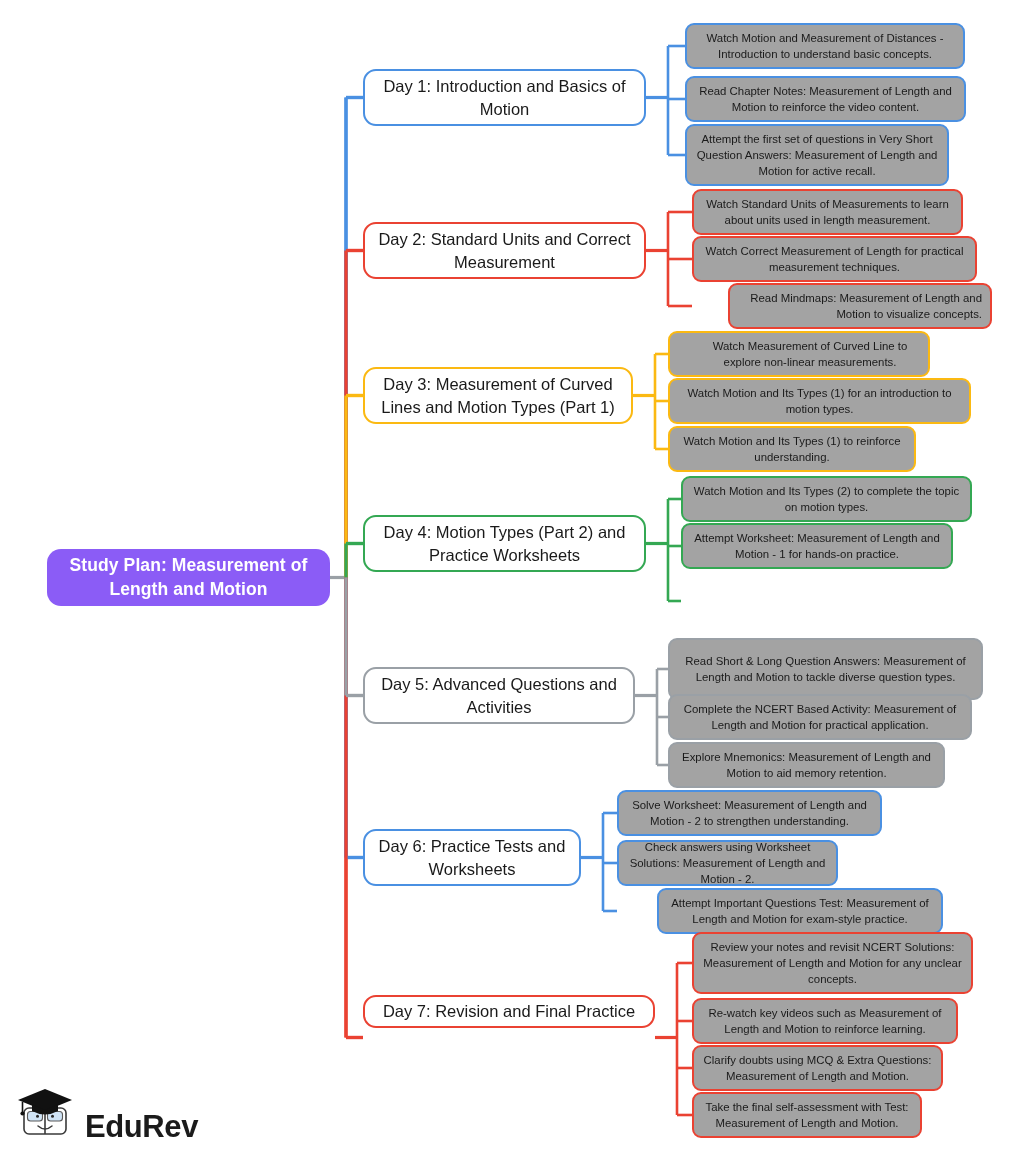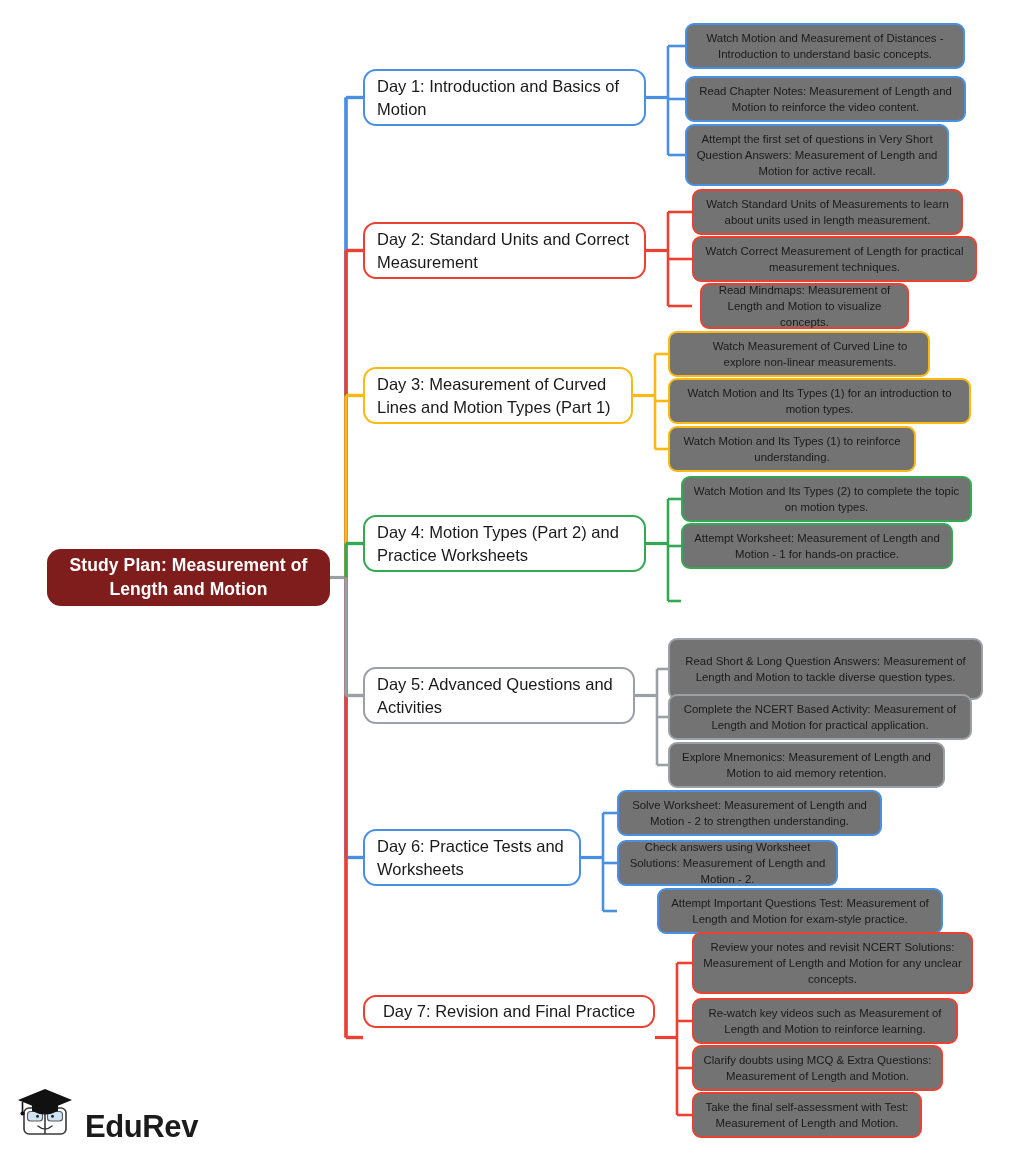--- a/index.html
+++ b/index.html
@@ -8,51 +8,52 @@
     font-family:"Liberation Sans","DejaVu Sans",sans-serif;
     width:1028px;height:1157px;position:relative;overflow:hidden;
     -webkit-font-smoothing:antialiased;
   }
   #canvas{position:absolute;left:0;top:0;width:1028px;height:1157px;}
   #wires{position:absolute;left:0;top:0;width:1028px;height:1157px;pointer-events:none;}
 
   
   .root-node{
     position:absolute;
-    background:#7f1d1d;
+    background:#8b5cf6;
     color:#ffffff;
     border-radius:14px;
     display:flex;align-items:center;justify-content:center;
     text-align:center;
     font-weight:bold;
     font-size:17.5px;
     line-height:1.32;
     padding:6px 10px;
     box-sizing:border-box;
     letter-spacing:.1px;
   }
 
   
   .day-node{
     position:absolute;
     background:#ffffff;
     border:2.4px solid #000;
     border-radius:13px;
     display:flex;align-items:center;justify-content:center;
+    text-align:center;
     color:#1a1a1a;
     font-size:16.5px;
     line-height:1.34;
     padding:0 12px;
     box-sizing:border-box;
   }
 
   
   .leaf-node{
     position:absolute;
-    background:#737373;
+    background:#a3a3a3;
     border:2px solid #000;
     border-radius:9px;
     display:flex;align-items:center;justify-content:center;
     text-align:center;
     color:#1a1a1a;
     font-size:11.4px;
     line-height:1.42;
     padding:3px 8px;
     box-sizing:border-box;
   }
@@ -150,21 +151,21 @@
   <div class="day-node" style="left:363px;top:667px;width:272px;height:57px;border-color:#9aa0a6;">Day 5: Advanced Questions and Activities</div>
   <div class="day-node" style="left:363px;top:829px;width:218px;height:57px;border-color:#4a90e2;">Day 6: Practice Tests and Worksheets</div>
   <div class="day-node" style="left:363px;top:995px;width:292px;height:33px;border-color:#ea4232;">Day 7: Revision and Final Practice</div>
 
   <div class="leaf-node" style="left:685px;top:23px;width:280px;height:46px;border-color:#4a90e2;">Watch Motion and Measurement of Distances - Introduction to understand basic concepts.</div>
   <div class="leaf-node" style="left:685px;top:76px;width:281px;height:46px;border-color:#4a90e2;">Read Chapter Notes: Measurement of Length and Motion to reinforce the video content.</div>
   <div class="leaf-node" style="left:685px;top:124px;width:264px;height:62px;border-color:#4a90e2;">Attempt the first set of questions in Very Short Question Answers: Measurement of Length and Motion for active recall.</div>
 
   <div class="leaf-node" style="left:692px;top:189px;width:271px;height:46px;border-color:#ea4232;">Watch Standard Units of Measurements to learn about units used in length measurement.</div>
   <div class="leaf-node" style="left:692px;top:236px;width:285px;height:46px;border-color:#ea4232;">Watch Correct Measurement of Length for practical measurement techniques.</div>
-  <div class="leaf-node" style="left:700px;top:283px;width:209px;height:46px;border-color:#ea4232;">Read Mindmaps: Measurement of Length and Motion to visualize concepts.</div>
+  <div class="leaf-node" style="left:728px;top:283px;width:264px;height:46px;border-color:#ea4232;text-align:right;">Read Mindmaps: Measurement of Length and Motion to visualize concepts.</div>
 
   <div class="leaf-node" style="left:668px;top:331px;width:262px;height:46px;border-color:#fbb912;padding-left:30px;">Watch Measurement of Curved Line to explore non-linear measurements.</div>
   <div class="leaf-node" style="left:668px;top:378px;width:303px;height:46px;border-color:#fbb912;">Watch Motion and Its Types (1) for an introduction to motion types.</div>
   <div class="leaf-node" style="left:668px;top:426px;width:248px;height:46px;border-color:#fbb912;">Watch Motion and Its Types (1) to reinforce understanding.</div>
 
   <div class="leaf-node" style="left:681px;top:476px;width:291px;height:46px;border-color:#34a853;">Watch Motion and Its Types (2) to complete the topic on motion types.</div>
   <div class="leaf-node" style="left:681px;top:523px;width:272px;height:46px;border-color:#34a853;">Attempt Worksheet: Measurement of Length and Motion - 1 for hands-on practice.</div>
 
   <div class="leaf-node" style="left:668px;top:638px;width:315px;height:62px;border-color:#9aa0a6;">Read Short &amp; Long Question Answers: Measurement of Length and Motion to tackle diverse question types.</div>
   <div class="leaf-node" style="left:668px;top:694px;width:304px;height:46px;border-color:#9aa0a6;">Complete the NCERT Based Activity: Measurement of Length and Motion for practical application.</div>

